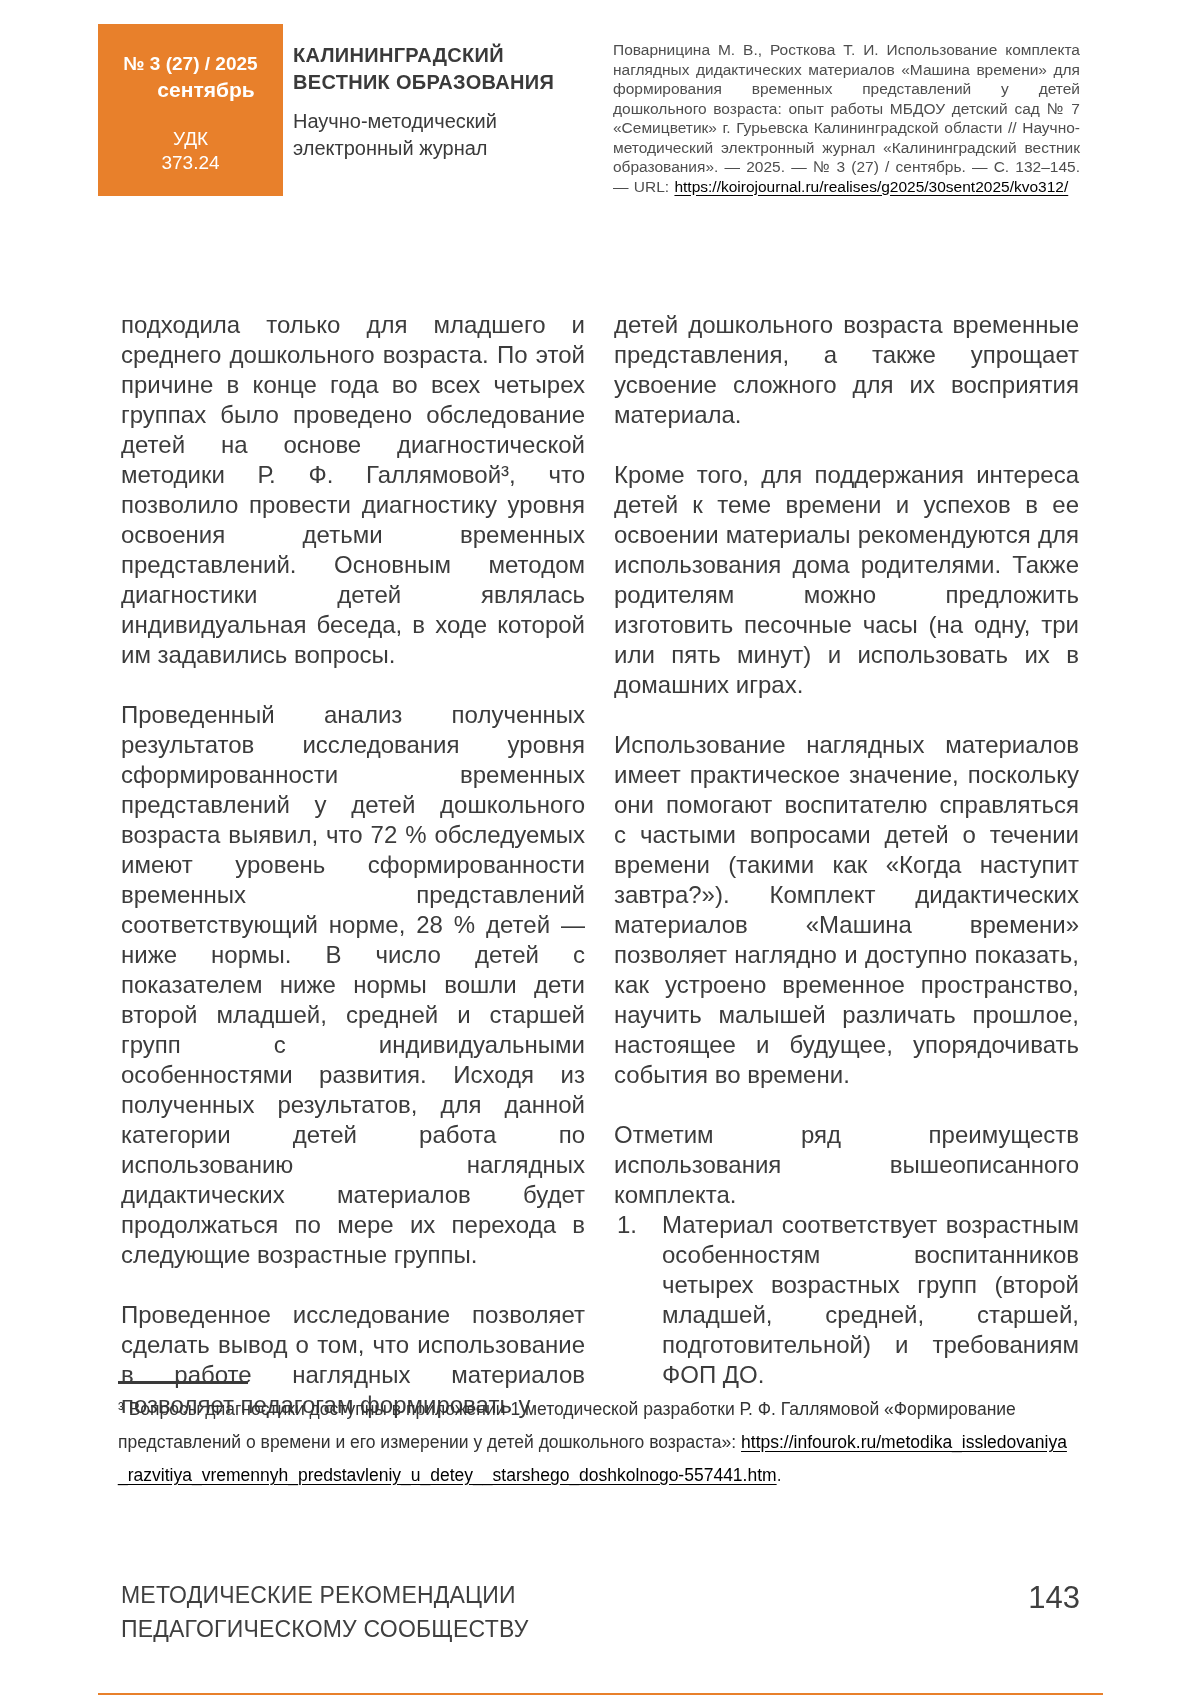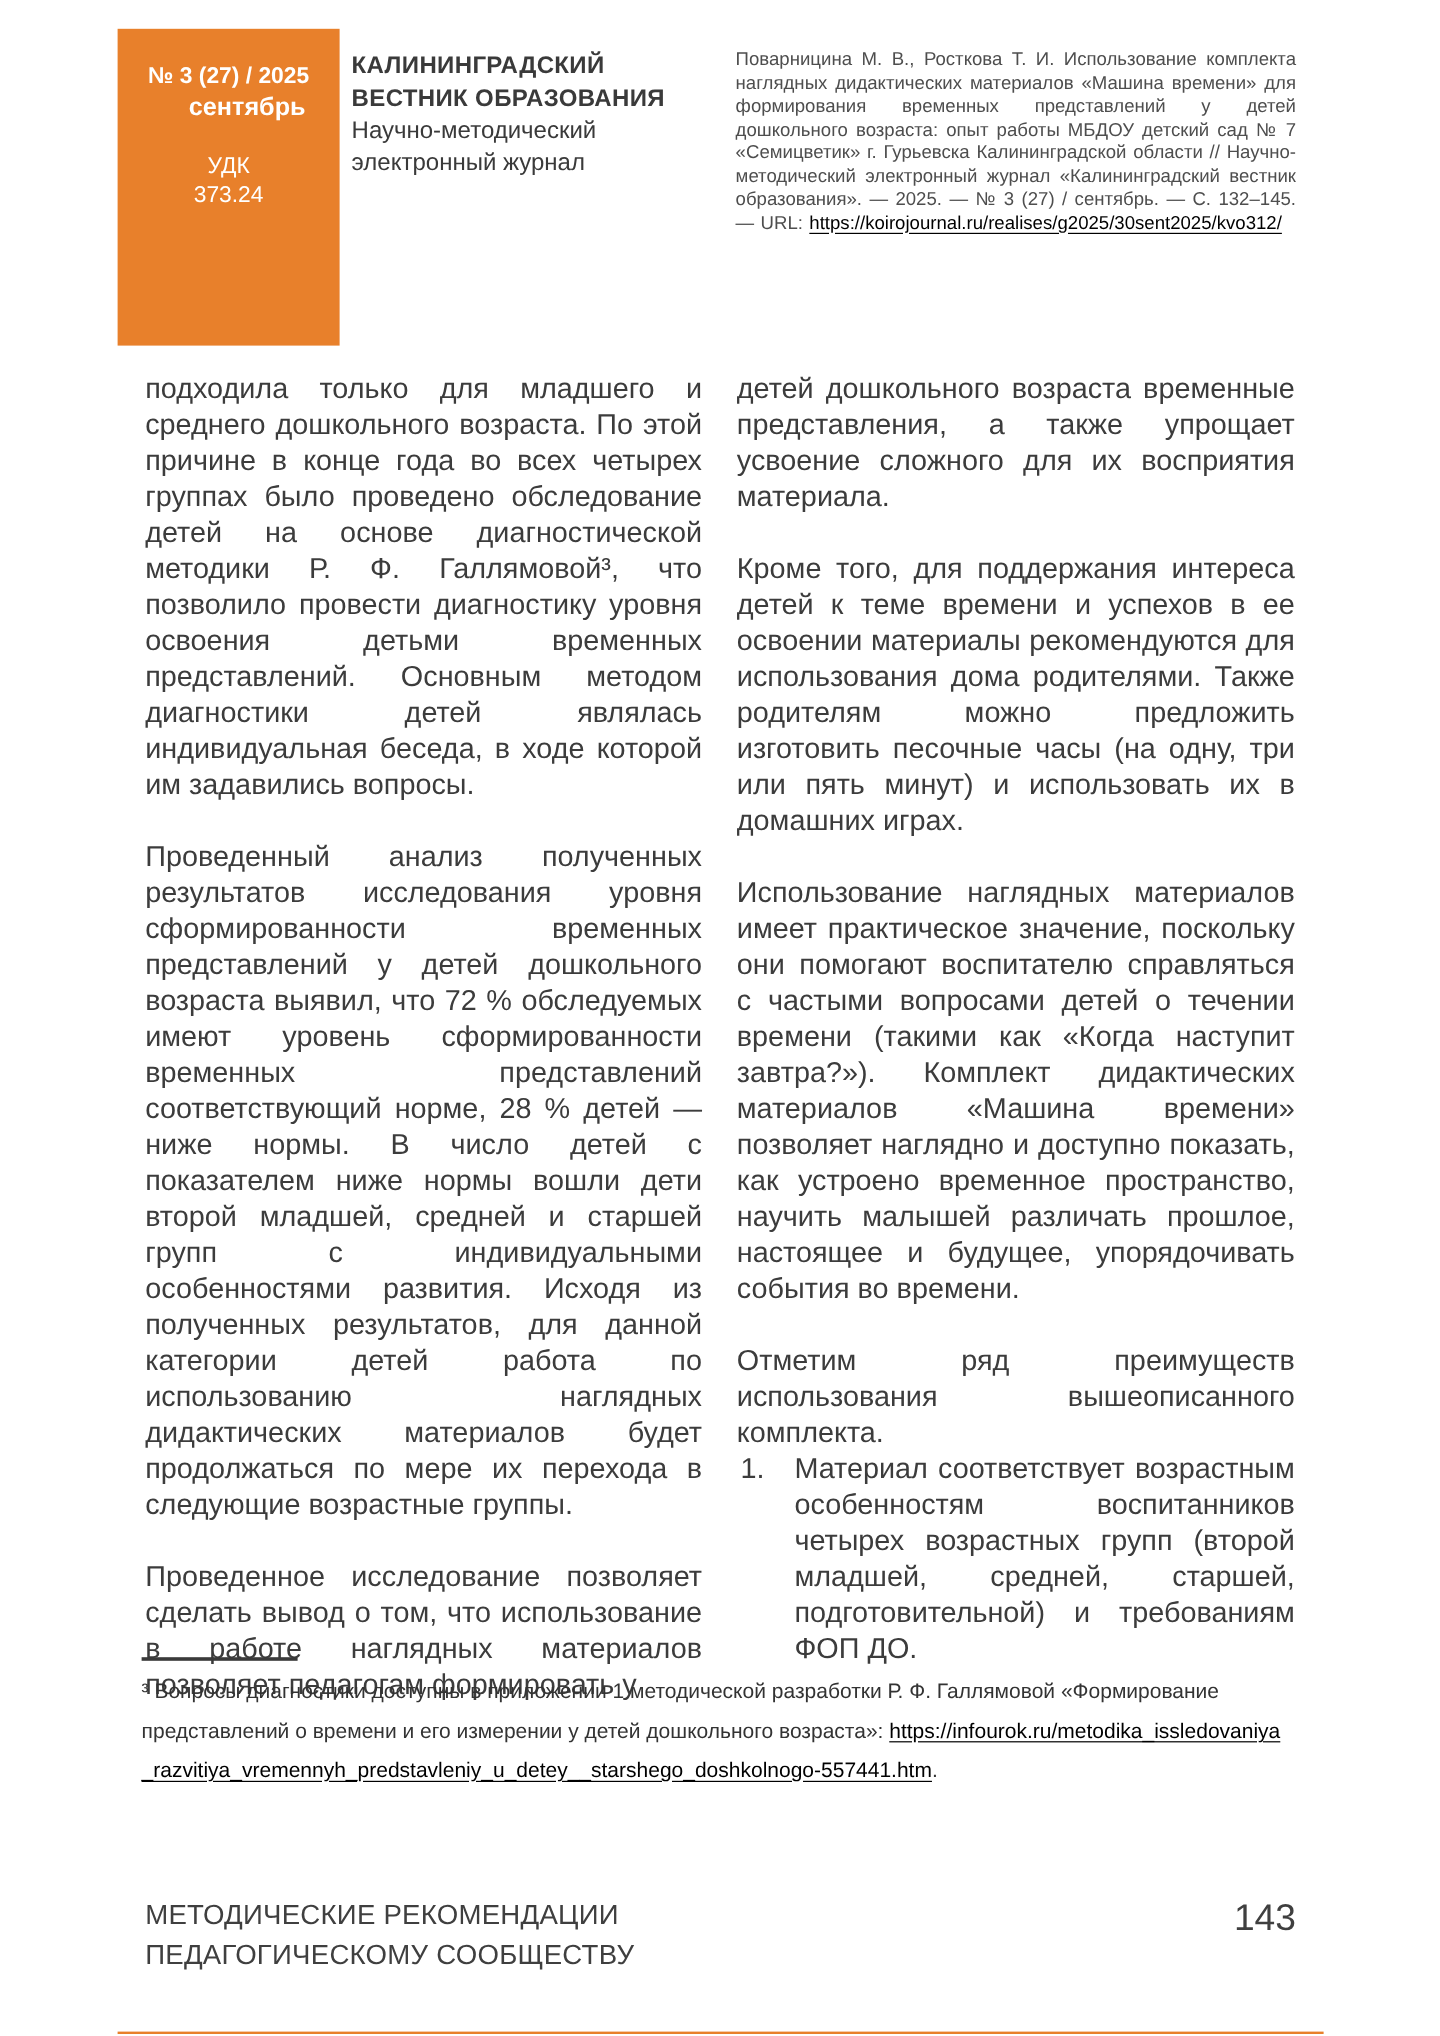--- a/index.html
+++ b/index.html
@@ -11,33 +11,33 @@
     background: #ffffff;
     font-family: "Liberation Sans", "DejaVu Sans", sans-serif;
     color: #3c3c3c;
     overflow: hidden;
   }
 
   
   .issue-box {
     position: absolute;
     left: 98px; top: 24px;
-    width: 185px; height: 264px;
+    width: 185px; height: 172px;
     background: #e8802b;
     color: #ffffff;
     text-align: center;
     padding-top: 27px;
   }
   .issue-no   { font-size: 19px; font-weight: bold; line-height: 26px; }
   .issue-month{ font-size: 21px; font-weight: bold; line-height: 26px; padding-left: 31px; }
   .udk        { margin-top: 24px; font-size: 19px; line-height: 24px; font-weight: normal; }
 
   .journal-block { position: absolute; left: 293px; top: 42px; color: #3a3a3a; }
   .journal-title    { font-size: 20px; font-weight: bold; line-height: 27px; letter-spacing: 0.3px; }
-  .journal-subtitle { font-size: 20px; font-weight: normal; line-height: 27px; }
+  .journal-subtitle { font-size: 20px; font-weight: normal; line-height: 27px; margin-top: 12px; }
 
   .citation {
     position: absolute;
     left: 613px; top: 40px; width: 467px;
     font-size: 15.5px; line-height: 19.5px;
     color: #4e4e4e;
     text-align: justify;
     word-spacing: 1px;
   }
   .citation a, .footnote a {

